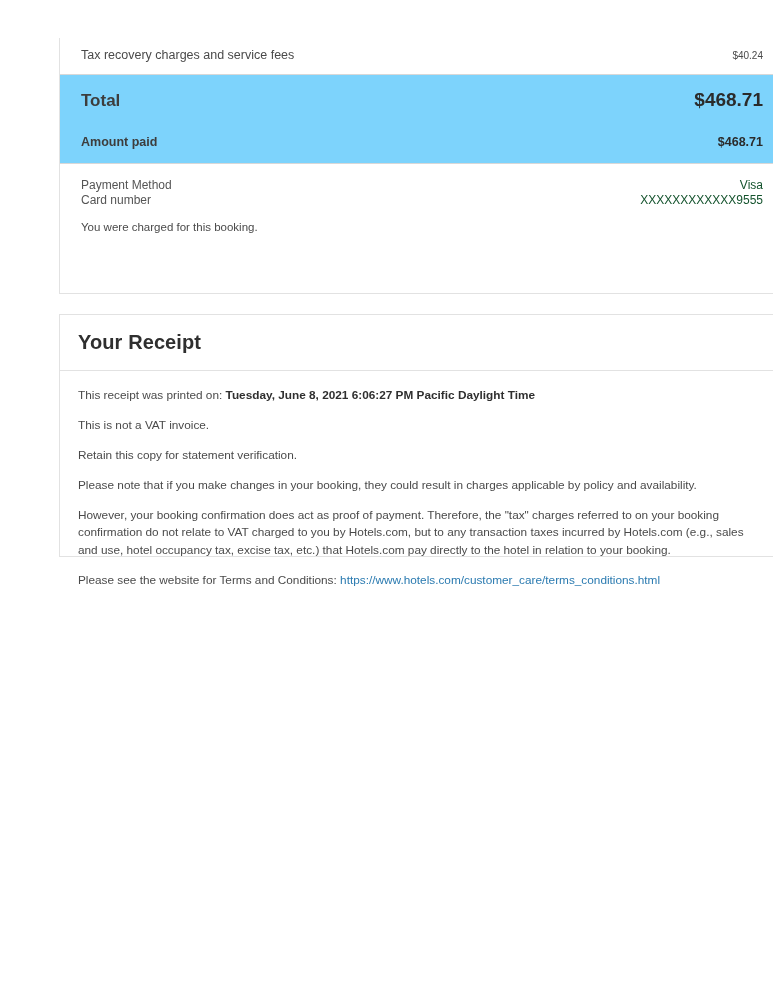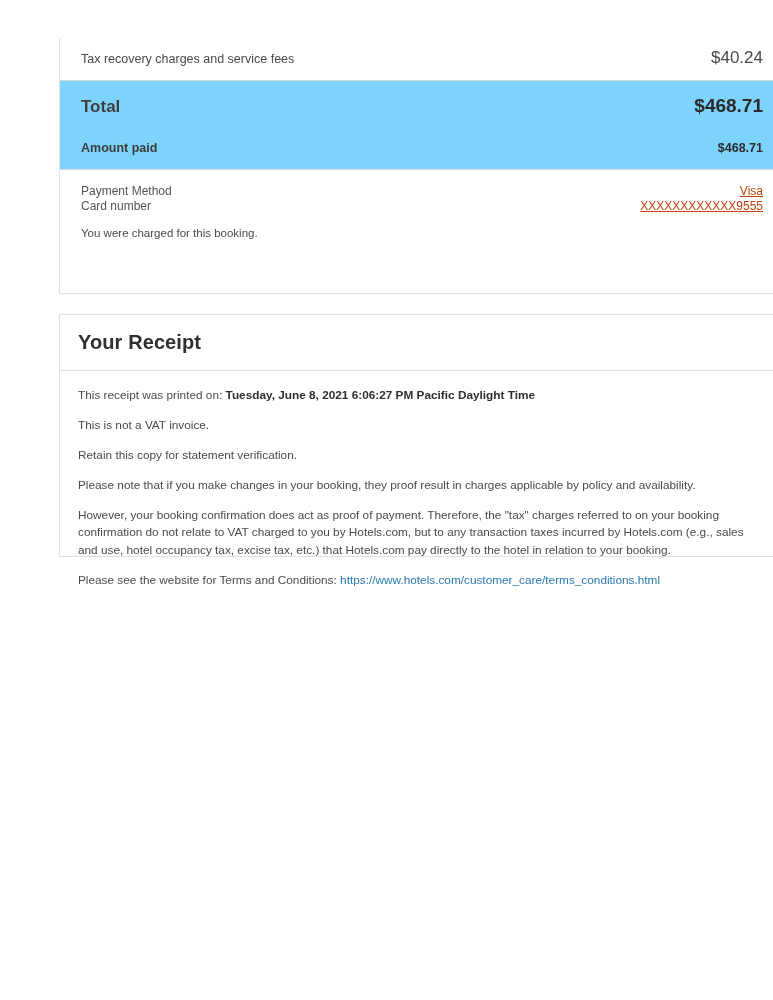--- a/index.html
+++ b/index.html
@@ -45,21 +45,21 @@
     align-items: baseline;
   }
 
   .tax-row {
     padding: 10px 21px 12px 21px;
     font-size: 12.5px;
     color: #4a4a4a;
     border-bottom: 1px solid #d8d8d8;
   }
   .tax-row .label { font-size: 12.5px; }
-  .tax-row .value { font-size: 17px; color: #4a4a4a; }
+  .tax-row .value { font-size: 10px; color: #4a4a4a; }
 
   .total-block {
     background: #7dd3fc;
     padding: 14px 21px 14px 21px;
     border-bottom: 1px solid #d8d8d8;
   }
   .total-row .label {
     font-size: 17px;
     font-weight: bold;
     color: #3d3d3d;
@@ -82,21 +82,21 @@
     font-weight: bold;
     color: #2b2b2b;
   }
 
   .payment-block {
     padding: 14px 21px 6px 21px;
     font-size: 12px;
     color: #555555;
   }
   .payment-block .row { margin-bottom: 1px; align-items: center; }
-  .payment-block .value { color: #c2410c; text-decoration: underline; }
+  .payment-block .value { color: #14532d; }
 
   .notes-block {
     padding: 6px 21px 14px 21px;
     font-size: 11.5px;
     color: #4a4a4a;
     line-height: 1.35;
   }
   .notes-block p { margin: 0 0 7px 0; }
   .notes-block p:last-child { margin-bottom: 0; }
 
@@ -174,21 +174,21 @@
       <div class="receipt-title">Your Receipt</div>
     </div>
 
     <div class="receipt-body">
       <p>
         <span>This receipt was printed on:</span>
         <span class="strong">Tuesday, June 8, 2021 6:06:27 PM Pacific Daylight Time</span>
       </p>
       <p>This is not a VAT invoice.</p>
       <p>Retain this copy for statement verification.</p>
-      <p>Please note that if you make changes in your booking, they proof result in charges applicable by policy and availability.</p>
+      <p>Please note that if you make changes in your booking, they could result in charges applicable by policy and availability.</p>
       <p>However, your booking confirmation does act as proof of payment. Therefore, the "tax" charges referred to on your booking confirmation do not relate to VAT charged to you by Hotels.com, but to any transaction taxes incurred by Hotels.com (e.g., sales and use, hotel occupancy tax, excise tax, etc.) that Hotels.com pay directly to the hotel in relation to your booking.</p>
       <p>
         <span>Please see the website for Terms and Conditions:</span>
         <a class="terms-link" href="#">https://www.hotels.com/customer_care/terms_conditions.html</a>
       </p>
     </div>
   </div>
 
 </div>
 

